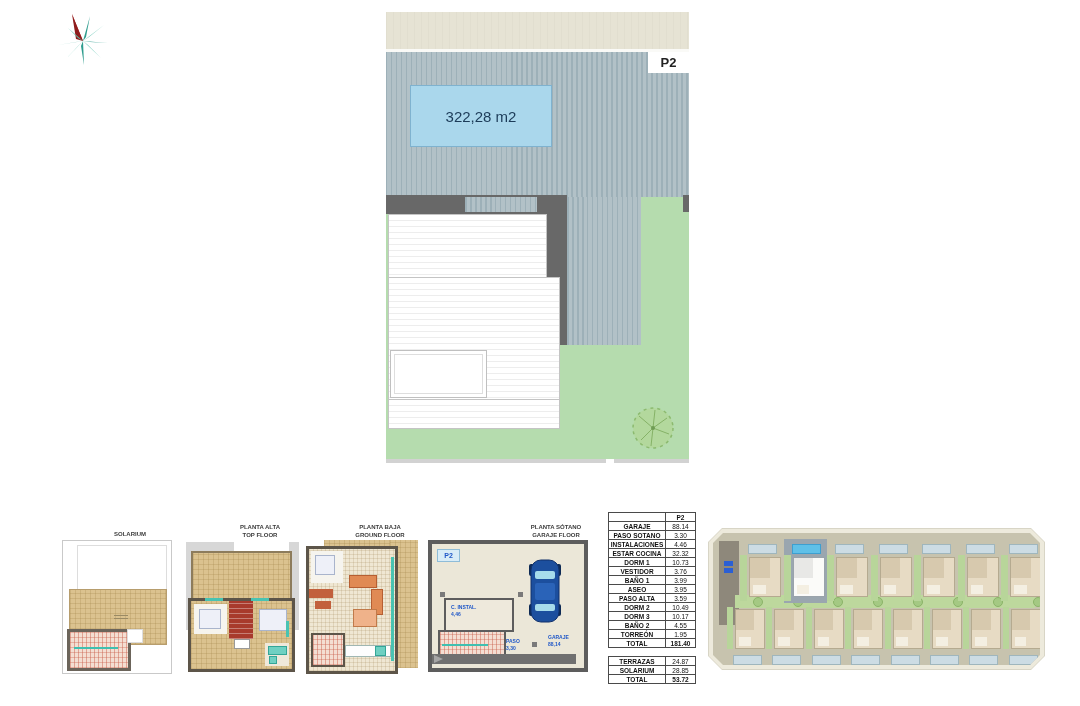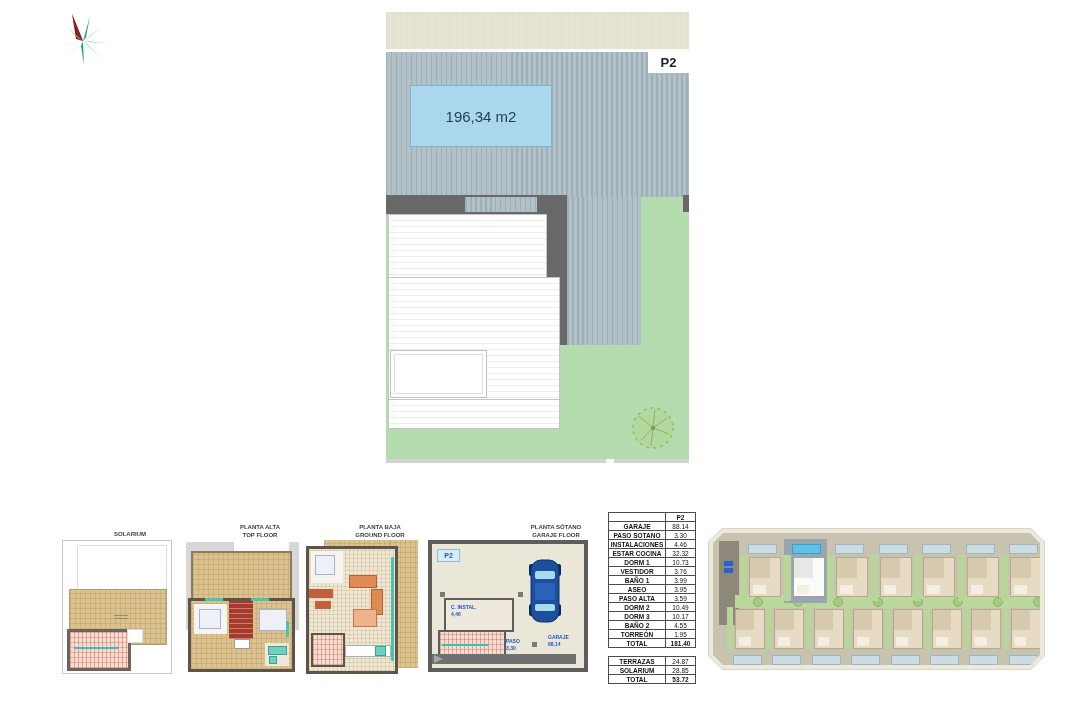--- a/index.html
+++ b/index.html
@@ -166,21 +166,21 @@
     <div class="abs stripes roof-mid"></div>
     <div class="abs dark dark-band"></div>
     <div class="abs stripes dark-notch"></div>
     <div class="abs dark dark-vert"></div>
     <div class="abs dark dark-corner"></div>
     <div class="abs terrace terr1"></div>
     <div class="abs terrace terr2"></div>
     <div class="abs terr-inner"></div>
     <div class="abs terrace terr3"></div>
     <div class="abs pool">
-      <span class="pool-label">196,34 m2</span>
+      <span class="pool-label">322,28 m2</span>
     </div>
     <div class="abs p2-badge">P2</div>
     <svg class="abs tree" viewBox="0 0 48 48">
       <circle cx="24" cy="24" r="20" fill="#b2d79b" opacity="0.9"></circle>
       <circle cx="24" cy="24" r="20" fill="none" stroke="#8cba6f" stroke-width="1.5" stroke-dasharray="3 4"></circle>
       <g stroke="#86b267" stroke-width="1">
         <line x1="24" y1="24" x2="38" y2="14"></line>
           <line x1="24" y1="24" x2="10" y2="12"></line>
         <line x1="24" y1="24" x2="40" y2="30"></line>
           <line x1="24" y1="24" x2="12" y2="36"></line>

